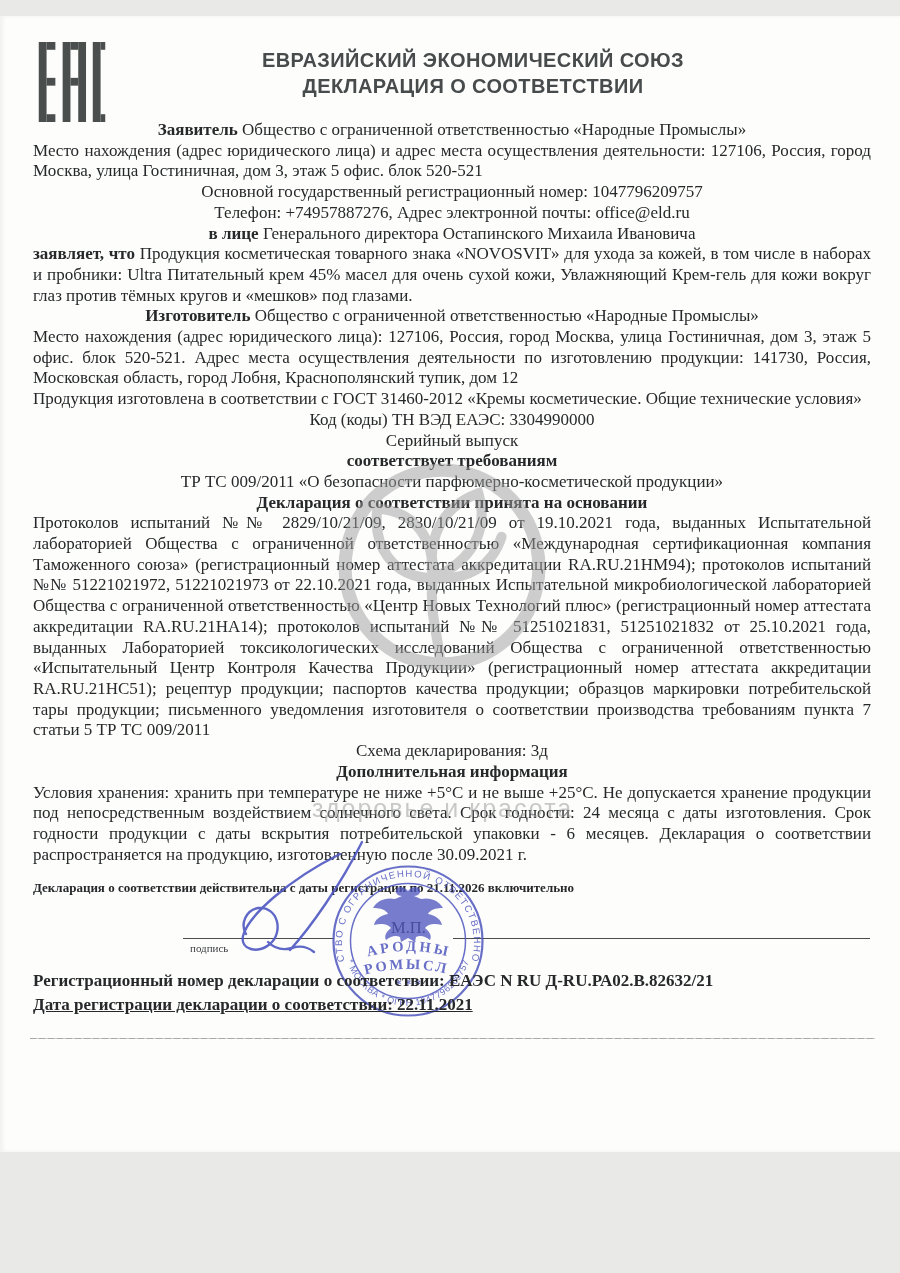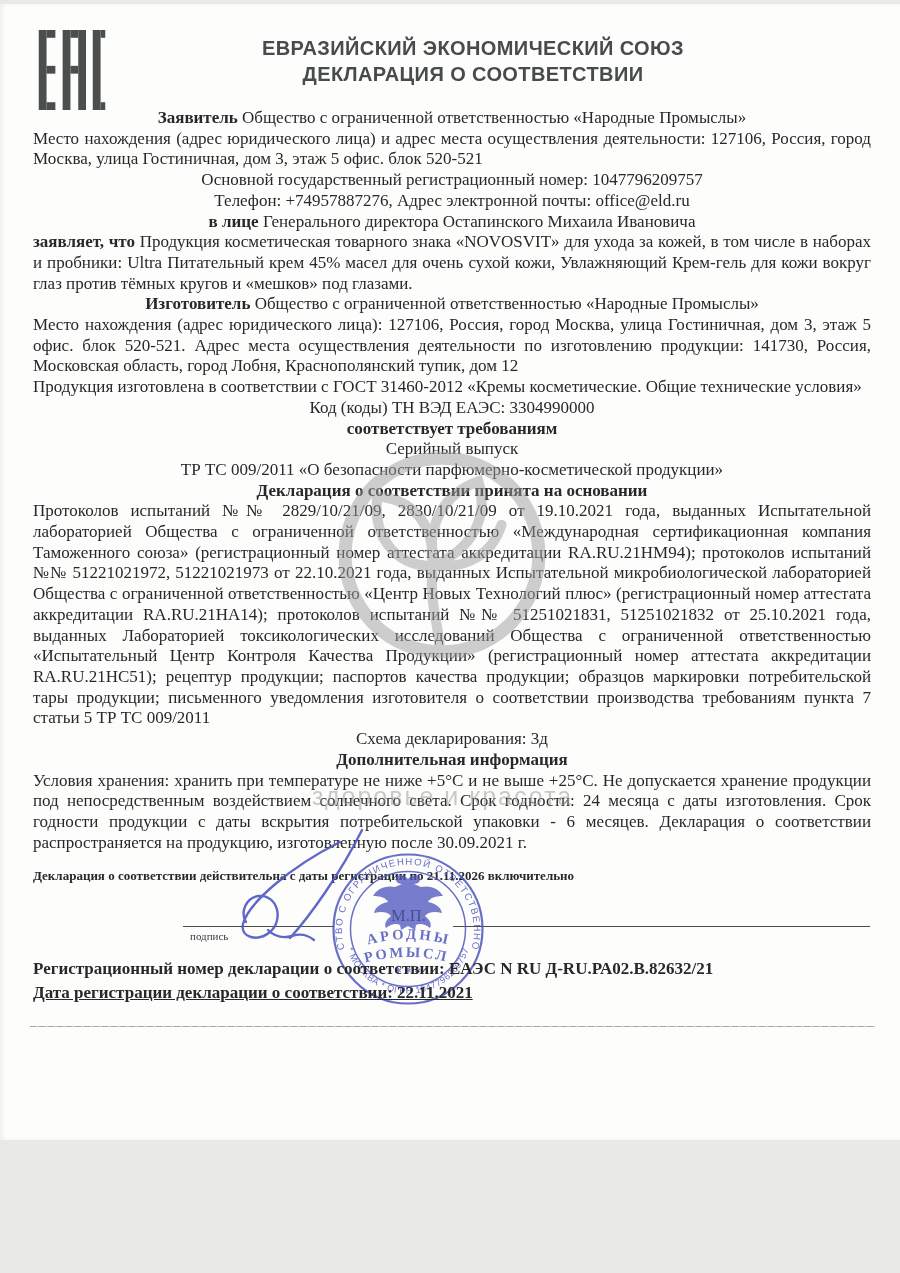--- a/index.html
+++ b/index.html
@@ -1,19 +1,19 @@
 <!DOCTYPE html>
 <html lang="ru"><head>
 <meta charset="utf-8">
 <style>
   html,body{margin:0;padding:0;background:#e9e9e7;}
   .page{
     position:relative;
     width:900px;height:1136px;
-    margin:4px auto;
+    margin:16px auto;
     background:#fdfdfc;
     overflow:hidden;
     box-shadow:inset 3px 0 4px rgba(0,0,0,.05);
     font-family:"Liberation Serif","DejaVu Serif",serif;
     color:#26282a;
   }
   
   .eac-logo{position:absolute;left:38px;top:26px;width:68px;height:80px;}
   .doc-title{
     position:absolute;left:53px;top:31px;width:840px;
@@ -104,22 +104,22 @@
       <p><b>Заявитель</b> Общество с ограниченной ответственностью «Народные Промыслы»</p>
       <p class="justify">Место нахождения (адрес юридического лица) и адрес места осуществления деятельности: 127106, Россия, город Москва, улица Гостиничная, дом 3, этаж 5 офис. блок 520-521</p>
       <p>Основной государственный регистрационный номер: 1047796209757</p>
       <p>Телефон: +74957887276, Адрес электронной почты: office@eld.ru</p>
       <p><b>в лице</b> Генерального директора Остапинского Михаила Ивановича</p>
       <p class="justify"><b>заявляет, что</b> Продукция косметическая товарного знака «NOVOSVIT» для ухода за кожей, в том числе в наборах и пробники: Ultra Питательный крем 45% масел для очень сухой кожи, Увлажняющий Крем-гель для кожи вокруг глаз против тёмных кругов и «мешков» под глазами.</p>
       <p><b>Изготовитель</b> Общество с ограниченной ответственностью «Народные Промыслы»</p>
       <p class="justify">Место нахождения (адрес юридического лица): 127106, Россия, город Москва, улица Гостиничная, дом 3, этаж 5 офис. блок 520-521. Адрес места осуществления деятельности по изготовлению продукции: 141730, Россия, Московская область, город Лобня, Краснополянский тупик, дом 12</p>
       <p class="justify">Продукция изготовлена в соответствии с ГОСТ 31460-2012 «Кремы косметические. Общие технические условия»</p>
       <p>Код (коды) ТН ВЭД ЕАЭС: 3304990000</p>
+      <p>Серийный выпуск</p>
       <p><b>соответствует требованиям</b></p>
-      <p>Серийный выпуск</p>
       <p>ТР ТС 009/2011 «О безопасности парфюмерно-косметической продукции»</p>
       <p><b>Декларация о соответствии принята на основании</b></p>
       <p class="justify">Протоколов испытаний №№ 2829/10/21/09, 2830/10/21/09 от 19.10.2021 года, выданных Испытательной лабораторией Общества с ограниченной ответственностью «Международная сертификационная компания Таможенного союза» (регистрационный номер аттестата аккредитации RA.RU.21НМ94); протоколов испытаний №№ 51221021972, 51221021973 от 22.10.2021 года, выданных Испытательной микробиологической лабораторией Общества с ограниченной ответственностью «Центр Новых Технологий плюс» (регистрационный номер аттестата аккредитации RA.RU.21НА14); протоколов испытаний №№ 51251021831, 51251021832 от 25.10.2021 года, выданных Лабораторией токсикологических исследований Общества с ограниченной ответственностью «Испытательный Центр Контроля Качества Продукции» (регистрационный номер аттестата аккредитации RA.RU.21НС51); рецептур продукции; паспортов качества продукции; образцов маркировки потребительской тары продукции; письменного уведомления изготовителя о соответствии производства требованиям пункта 7 статьи 5 ТР ТС 009/2011</p>
       <p>Схема декларирования: 3д</p>
       <p><b>Дополнительная информация</b></p>
       <p class="justify">Условия хранения: хранить при температуре не ниже +5°С и не выше +25°С. Не допускается хранение продукции под непосредственным воздействием солнечного света. Срок годности: 24 месяца с даты изготовления. Срок годности продукции с даты вскрытия потребительской упаковки - 6 месяцев. Декларация о соответствии распространяется на продукцию, изготовленную после 30.09.2021 г.</p>
     </div>
 
   <div class="validity-line">Декларация о соответствии действительна с даты регистрации по 21.11.2026 включительно</div>
 

